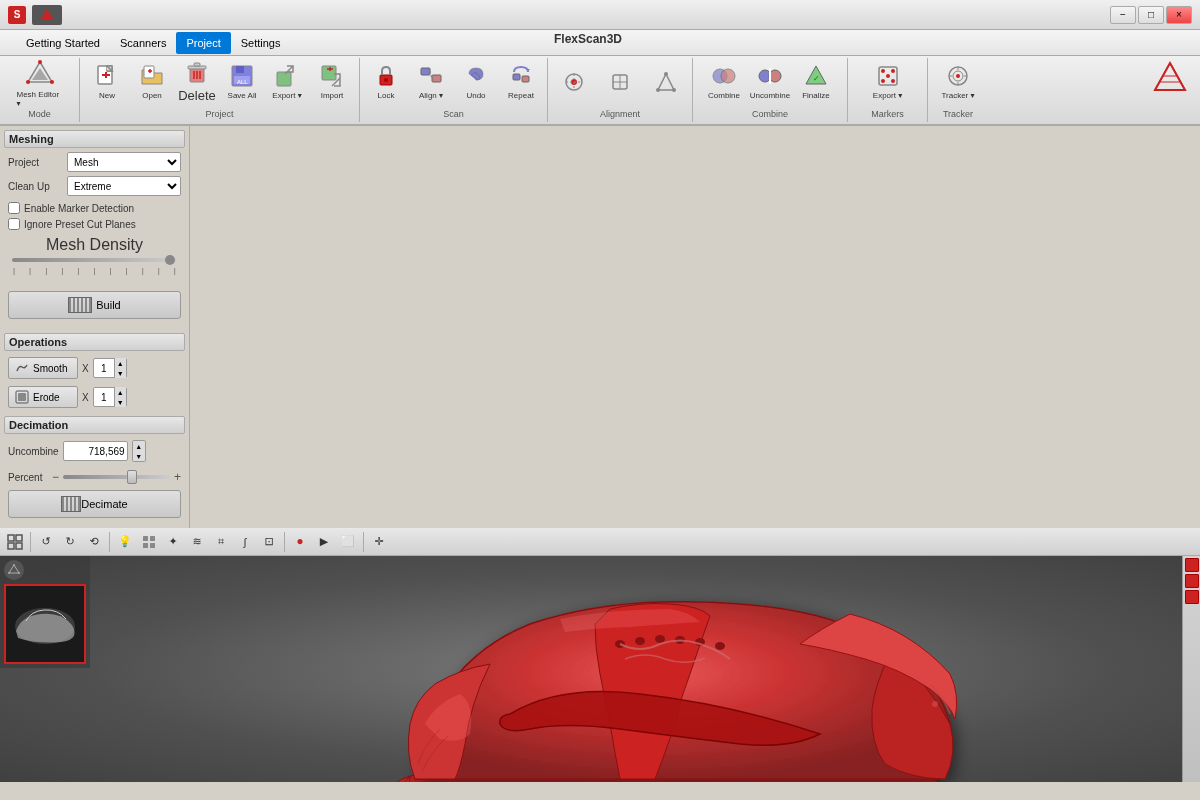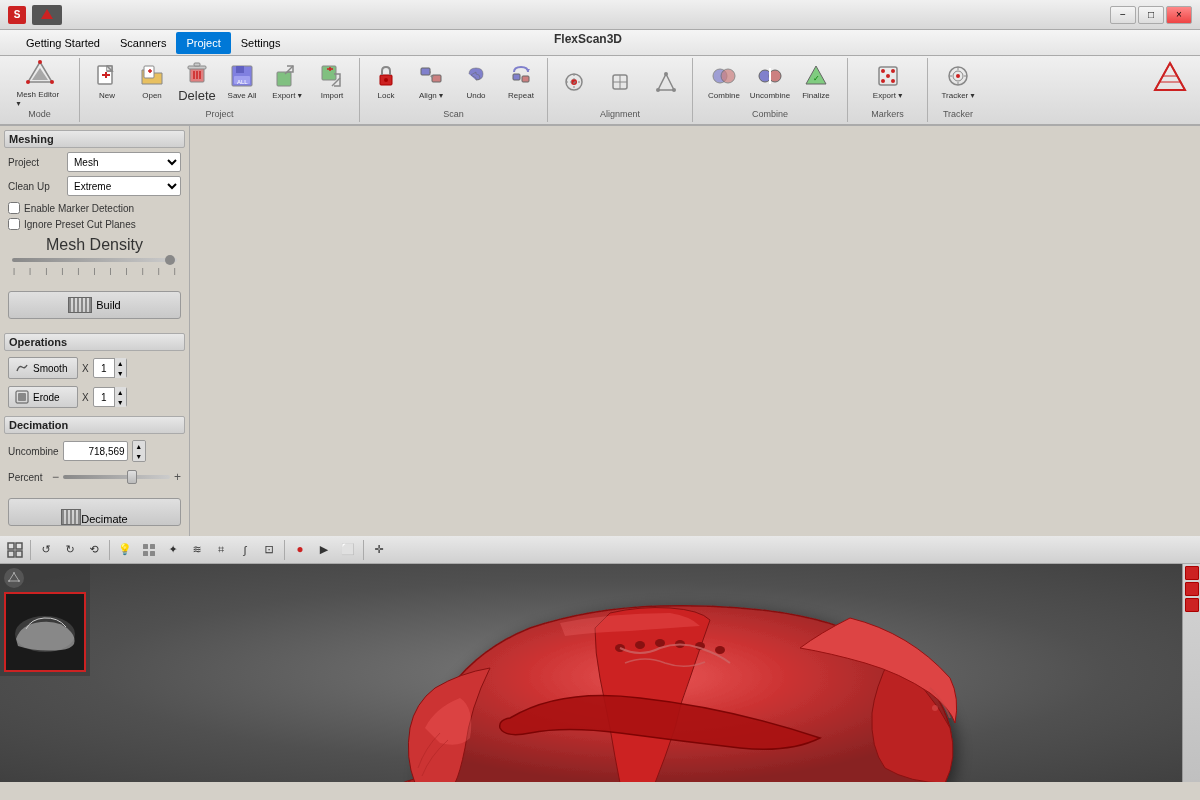--- a/index.html
+++ b/index.html
@@ -276,24 +276,24 @@
     }
     .decimate-btn {
       width: 100%;
       height: 28px;
       background: linear-gradient(to bottom, #e0e0e0, #c8c8c8);
       border: 1px solid #999;
       border-radius: 3px;
       font-size: 11px;
       cursor: pointer;
       display: flex;
-      align-items: flex-end;
+      align-items: center;
       justify-content: center;
       gap: 0;
-      margin-top: 12px;
+      margin-top: 4px;
     }
 
     
     #center {
       flex: 1;
       display: flex;
       flex-direction: column;
     }
 
     

